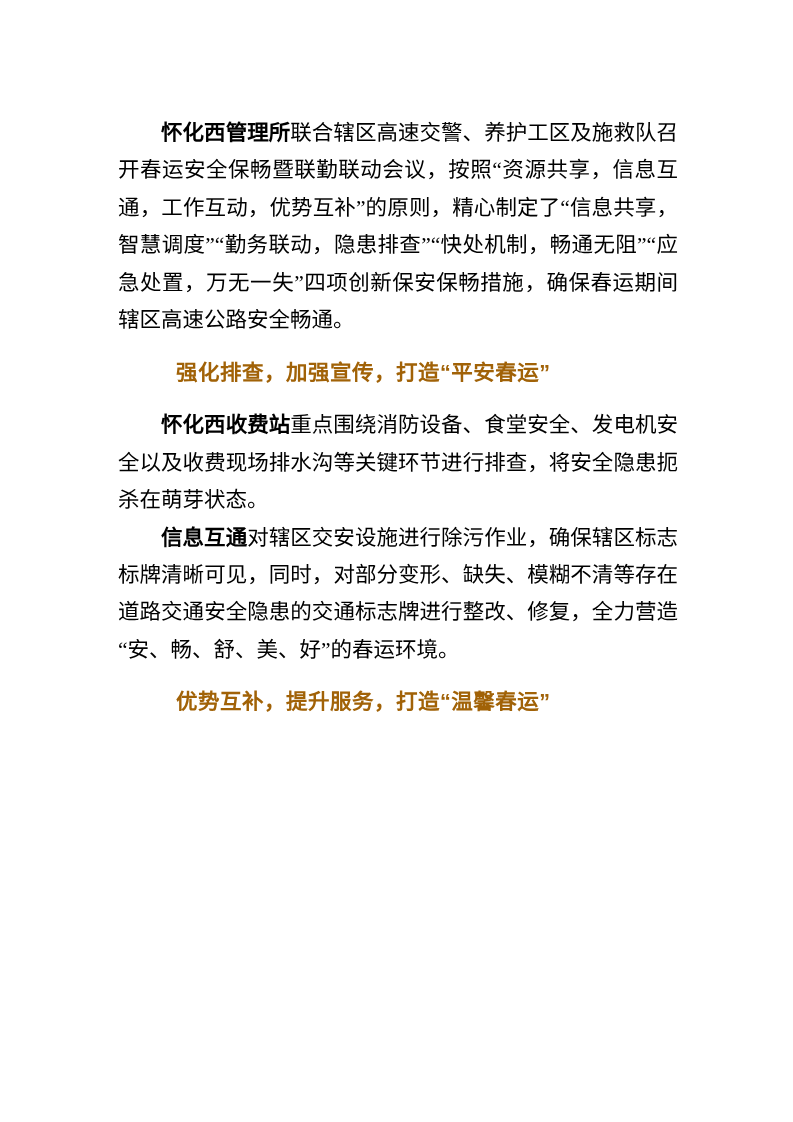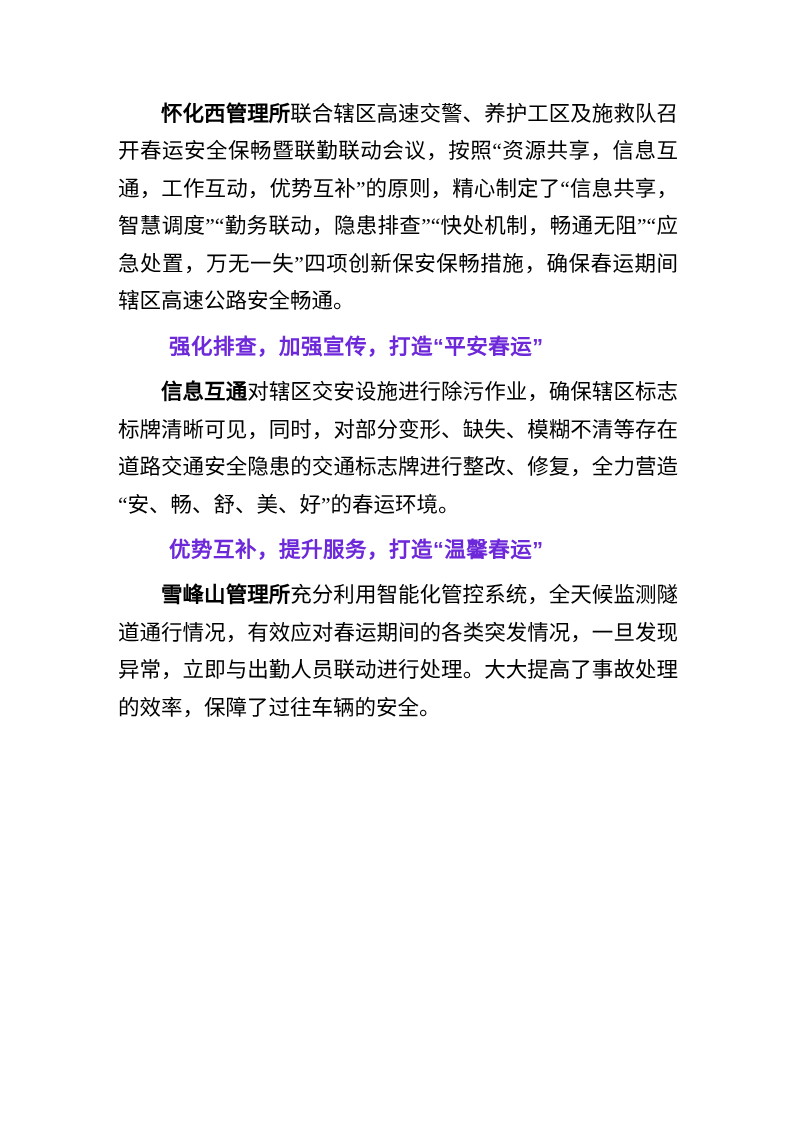--- a/index.html
+++ b/index.html
@@ -9,52 +9,52 @@
     font-family: "Liberation Serif", serif;
   }
   .page {
     position: relative;
     width: 793px; height: 1122px;
     background: #ffffff;
     overflow: hidden;
   }
   .content {
     position: absolute;
-    left: 118px; top: 96px;
+    left: 118px; top: 115px;
     width: 560px;
     color: #000000;
   }
   .para {
     margin: 0;
     font-size: 21.5px;
     line-height: 37.45px;
     text-align: justify;
     text-indent: 2em;
     font-family: "Liberation Serif", serif;
     color: #000000;
   }
   .para .lead {
     font-weight: bold;
   }
   .heading {
-    margin: 8px;
+    margin: 15px;
     font-size: 21.5px;
     line-height: 37.45px;
     text-indent: 2em;
     font-weight: bold;
     font-family: "Liberation Sans", sans-serif;
-    color: #6d28d9;
+    color: #a16207;
     letter-spacing: 0.5px;
     white-space: nowrap;
   }
 </style>
 </head>
 <body>
 
 <div class="page">
   <div class="content" id="doc-content">
       <p class="para"><span class="lead">怀化西管理所</span><span>联合辖区高速交警、养护工区及施救队召开春运安全保畅暨联勤联动会议，按照“资源共享，信息互通，工作互动，优势互补”的原则，精心制定了“信息共享，智慧调度”“勤务联动，隐患排查”“快处机制，畅通无阻”“应急处置，万无一失”四项创新保安保畅措施，确保春运期间辖区高速公路安全畅通。</span></p>
       <div class="heading">强化排查，加强宣传，打造“平安春运”</div>
+      <p class="para"><span class="lead">怀化西收费站</span><span>重点围绕消防设备、食堂安全、发电机安全以及收费现场排水沟等关键环节进行排查，将安全隐患扼杀在萌芽状态。</span></p>
       <p class="para"><span class="lead">信息互通</span><span>对辖区交安设施进行除污作业，确保辖区标志标牌清晰可见，同时，对部分变形、缺失、模糊不清等存在道路交通安全隐患的交通标志牌进行整改、修复，全力营造“安、畅、舒、美、好”的春运环境。</span></p>
       <div class="heading">优势互补，提升服务，打造“温馨春运”</div>
-      <p class="para"><span class="lead">雪峰山管理所</span><span>充分利用智能化管控系统，全天候监测隧道通行情况，有效应对春运期间的各类突发情况，一旦发现异常，立即与出勤人员联动进行处理。大大提高了事故处理的效率，保障了过往车辆的安全。</span></p>
     </div>
 </div>
 
 </body></html>

